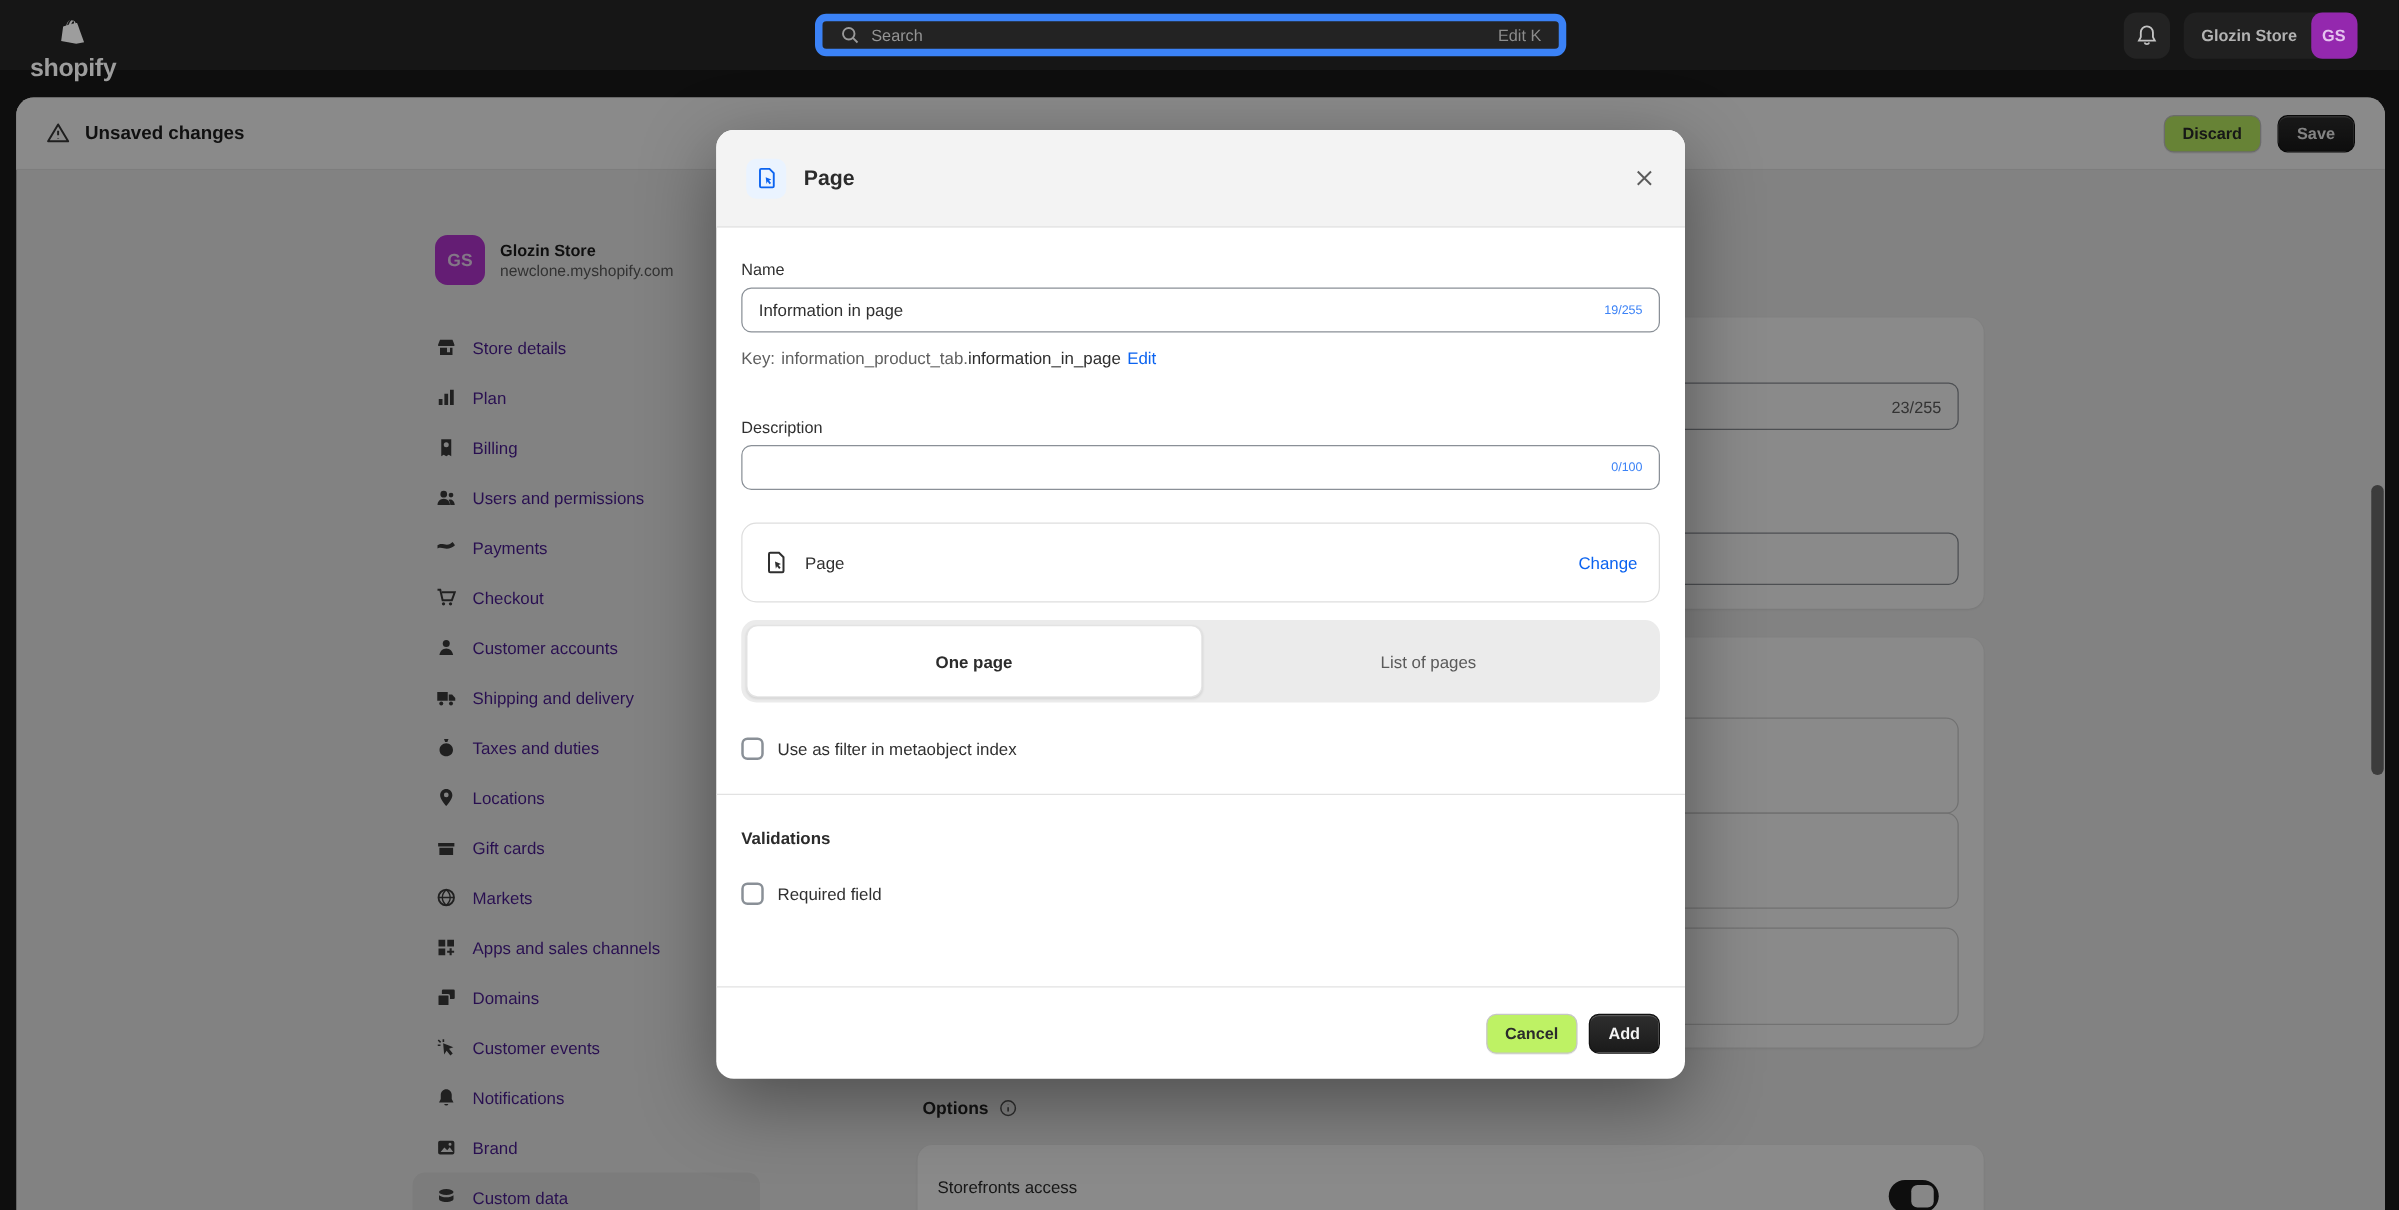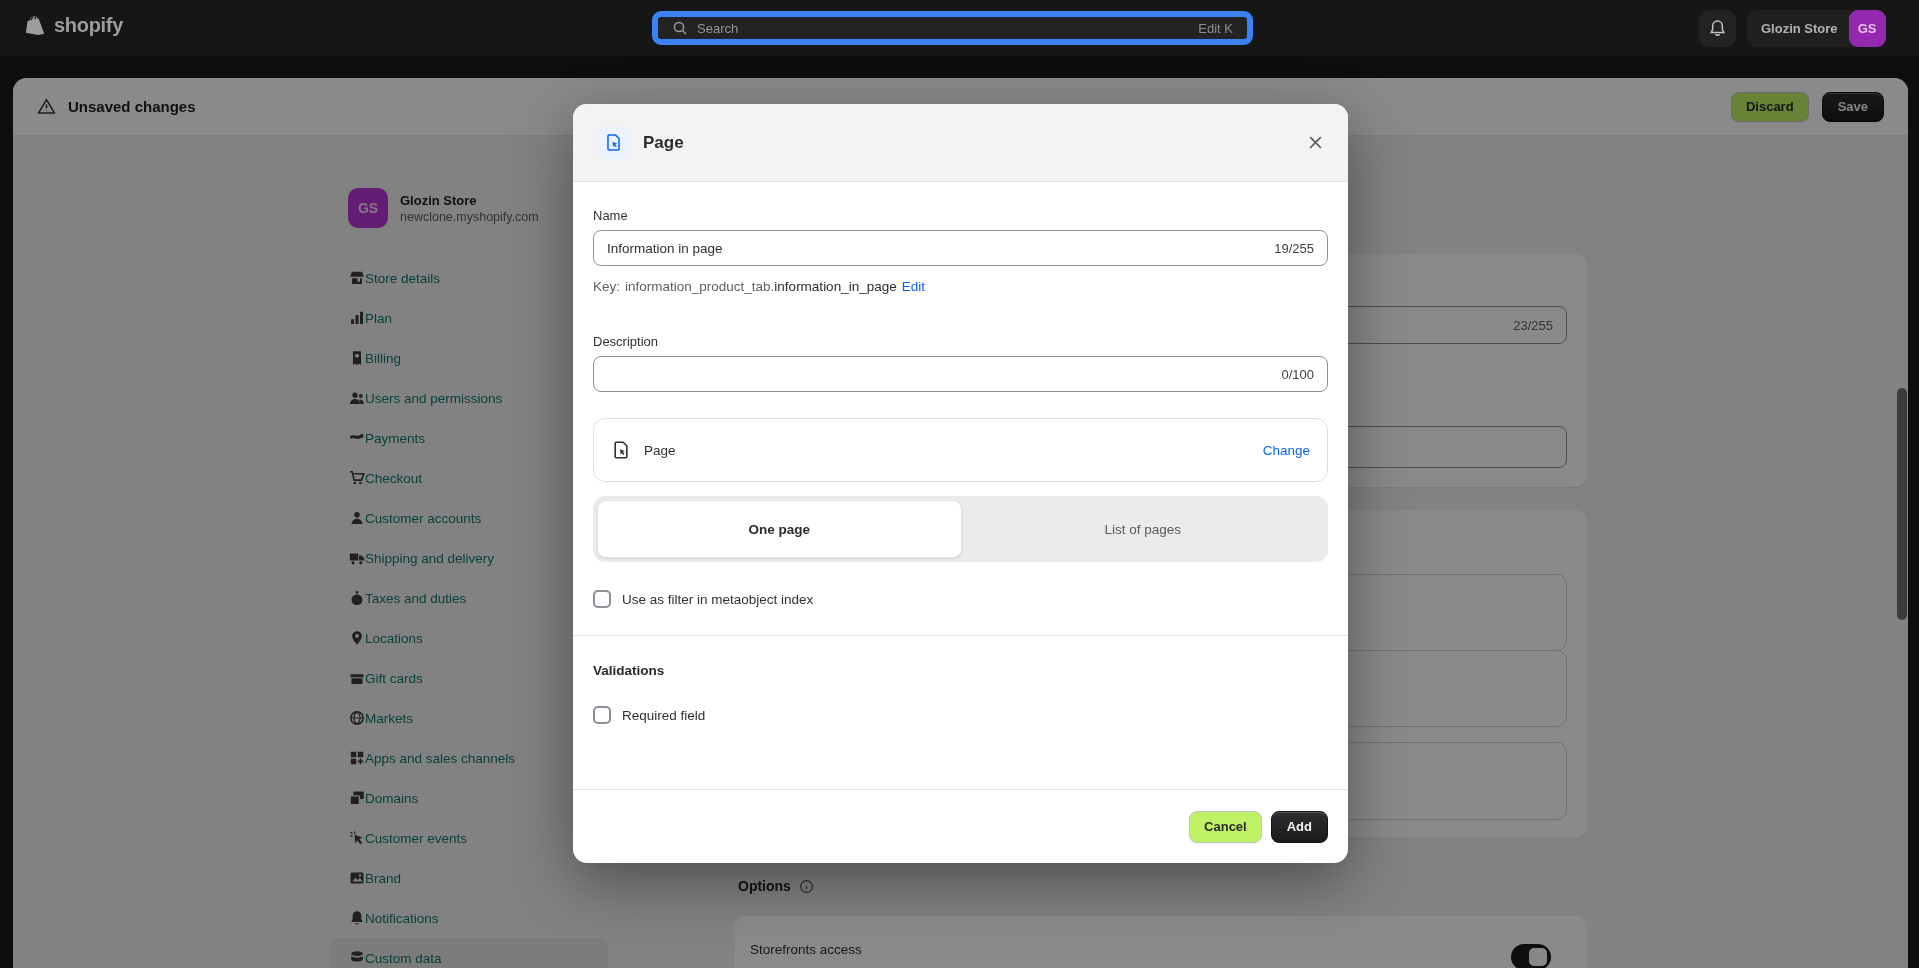--- a/index.html
+++ b/index.html
@@ -1,20 +1,20 @@
 <!DOCTYPE html>
 <html><head>
 <meta charset="utf-8">
 <style>
   html,body{margin:0;padding:0;background:#000;}
   .stage{position:relative;width:1919px;height:968px;overflow:hidden;background:#1a1a1a;
          font-family:"Liberation Sans",sans-serif;-webkit-font-smoothing:antialiased;}
   
   .topbar{position:absolute;left:0;top:0;width:100%;height:56px;background:#161616;z-index:30;}
-  .brand{position:absolute;left:24px;top:14px;display:flex;align-items:center;gap:7px;color:#9d9d9d;}
+  .brand{position:absolute;left:24px;top:14px;display:flex;align-items:center;gap:7px;color:#9d9d9d;flex-direction:column;}
   .brand-word{font-size:20px;font-weight:700;letter-spacing:-0.3px;}
   .searchbox{position:absolute;left:652px;top:11px;width:601px;height:34px;background:#232323;
              border:6px solid #3b82f6;border-radius:9px;display:flex;align-items:center;
              padding:0 14px;box-sizing:border-box;color:#959595;font-size:13px;gap:9px;}
   .searchbox .ph{flex:1;text-align:left;}
   .shortcut{color:#8d8d8d;font-size:13px;}
   .bellbox{position:absolute;left:1699px;top:10px;width:37px;height:37px;background:#232323;
            border-radius:10px;display:flex;align-items:center;justify-content:center;color:#c3c3c3;}
   .storepill{position:absolute;left:1747px;top:10px;height:37px;background:#202020;border-radius:10px;
              display:flex;align-items:center;padding-left:14px;gap:11px;}
@@ -36,21 +36,21 @@
             padding:0 15px;box-shadow:inset 0 1px 0 rgba(255,255,255,.2);}
   .savebar .btn-plain{margin-right:13px;}
   
   .sidebar{position:absolute;left:317px;top:110px;width:300px;}
   .store-head{display:flex;align-items:center;gap:12px;margin-left:18px;}
   .store-head .av{width:40px;height:40px;border-radius:10px;background:#b936d6;color:#f3dcf9;
                   display:flex;align-items:center;justify-content:center;font-weight:700;font-size:14px;}
   .store-head .nm{font-size:13px;font-weight:700;color:#1d1d1d;line-height:17px;}
   .store-head .dm{font-size:12.5px;color:#5d5d5d;line-height:16px;white-space:nowrap;}
   .side-list{margin-top:30px;}
-  .side-item{display:flex;align-items:center;height:40px;padding-left:19px;color:#0f766e;
+  .side-item{display:flex;align-items:center;gap:13px;height:40px;padding-left:19px;color:#4c1d95;
              font-size:13.5px;font-weight:500;margin-right:22px;border-radius:10px;}
   .side-item .si{width:16px;height:16px;color:#3c3c3c;display:inline-flex;}
   .side-item.sel{background:#e5e5e5;}
   
   .content{position:absolute;left:721px;top:0;width:853px;}
   .card{position:absolute;left:0;width:853px;background:#fff;border-radius:12px;
         box-shadow:0 1px 2px rgba(0,0,0,.08);box-sizing:border-box;}
   .bg-input{position:absolute;left:16px;right:20px;border:1px solid #8e9298;border-radius:8px;
             background:#fff;display:flex;align-items:center;justify-content:flex-end;
             padding:0 13px;color:#5e5e5e;font-size:13px;box-sizing:border-box;}
@@ -70,21 +70,21 @@
   .m-icon-box{width:32px;height:32px;border-radius:8px;background:#eaf3ff;display:flex;align-items:center;
               justify-content:center;color:#0b63f0;}
   .m-title{font-size:17px;font-weight:700;color:#2b2b2b;margin-left:14px;flex:1;}
   .m-close{color:#5c5c5c;display:flex;cursor:pointer;}
   .m-body{padding:26px 20px 0;box-sizing:border-box;}
   .flabel{font-size:13px;color:#303030;margin-bottom:7px;}
   .input-wrap{position:relative;height:36px;border:1px solid #8a9097;border-radius:8px;background:#fff;
               display:flex;align-items:center;box-sizing:border-box;}
   .input-wrap input{border:none;outline:none;background:transparent;flex:1;font-size:13.5px;color:#303030;
                     padding:0 13px;font-family:"Liberation Sans",sans-serif;}
-  .counter{font-size:13px;color:#404040;padding-right:13px;}
+  .counter{font-size:10px;color:#3b82f6;padding-right:13px;}
   .key-row{margin-top:13px;font-size:13.5px;color:#5f5f5f;display:flex;gap:5px;align-items:flex-start;}
   .key-row .ksuffix{color:#2e2e2e;}
   .link{color:#0b63f0;cursor:pointer;font-size:13.5px;}
   .desc-block{margin-top:40px;}
   .page-card{margin-top:26px;height:64px;border:1px solid #dedede;border-radius:12px;display:flex;
              align-items:center;padding:0 17px;box-sizing:border-box;color:#303030;}
   .page-card .pc-label{font-size:13.5px;font-weight:500;margin-left:13px;flex:1;}
   .segment{margin-top:14px;height:66px;background:#ebebeb;border-radius:12px;padding:4px;
            display:flex;box-sizing:border-box;}
   .seg-tab{flex:1;display:flex;align-items:center;justify-content:center;font-size:13.5px;
@@ -372,32 +372,32 @@
             <span class="si">
               <svg width="16" height="16" fill="currentColor">
                 <use href="#i-cursor"></use>
               </svg>
             </span>
             <span>Customer events</span>
           </div>
         <div class="side-item">
             <span class="si">
               <svg width="16" height="16" fill="currentColor">
+                <use href="#i-bell"></use>
+              </svg>
+            </span>
+            <span>Notifications</span>
+          </div>
+        <div class="side-item">
+            <span class="si">
+              <svg width="16" height="16" fill="currentColor">
                 <use href="#i-image"></use>
               </svg>
             </span>
             <span>Brand</span>
-          </div>
-        <div class="side-item">
-            <span class="si">
-              <svg width="16" height="16" fill="currentColor">
-                <use href="#i-bell"></use>
-              </svg>
-            </span>
-            <span>Notifications</span>
           </div>
         <div class="side-item sel">
             <span class="si">
               <svg width="16" height="16" fill="currentColor">
                 <use href="#i-db"></use>
               </svg>
             </span>
             <span>Custom data</span>
           </div>
       </div>

